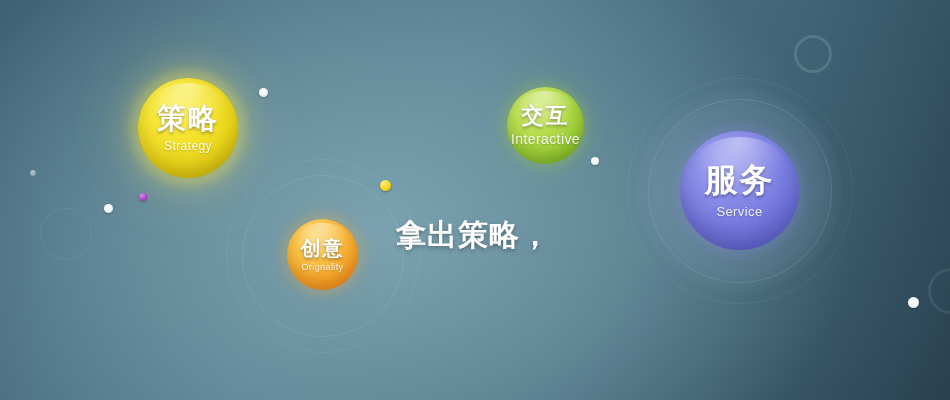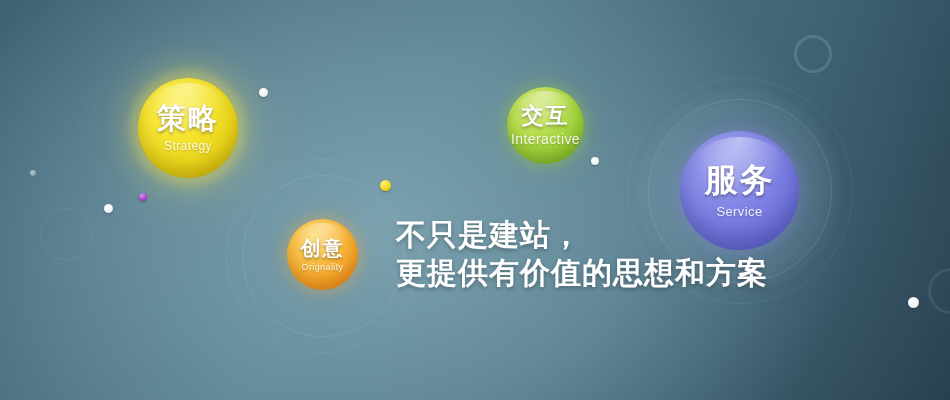--- a/index.html
+++ b/index.html
@@ -239,18 +239,17 @@
   </div>
 
   <div class="sphere" id="sphere-originality">
     <span class="gloss"></span>
     <span class="cn">创意</span>
     <span class="en">Orignality</span>
   </div>
 
 
   <div id="headline">
-    <span class="line">不只是建站，</span>
-    <span class="line">更提供有价值的思想和方案</span>
+    <span class="line">拿出策略，</span>
   </div>
 
 
 </div>
 
 </body></html>

